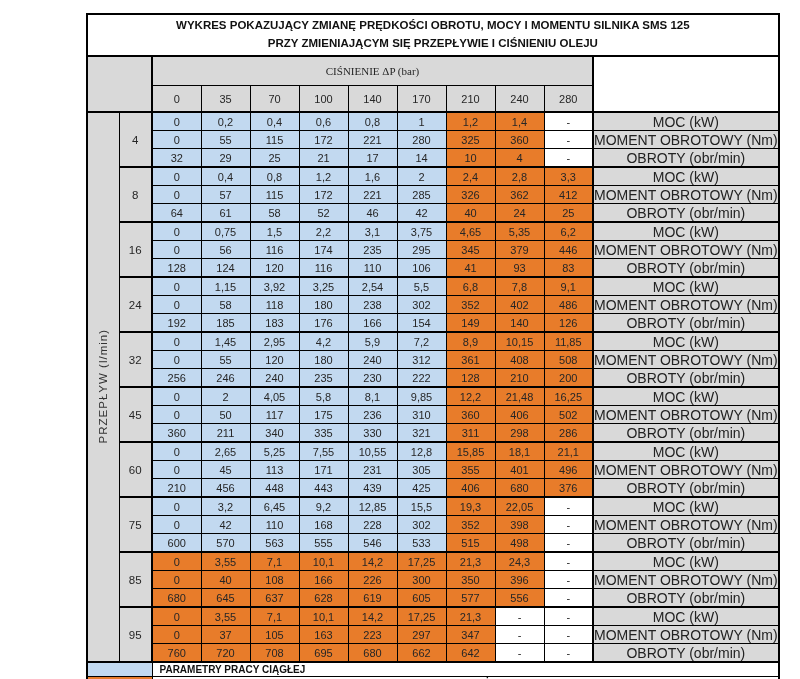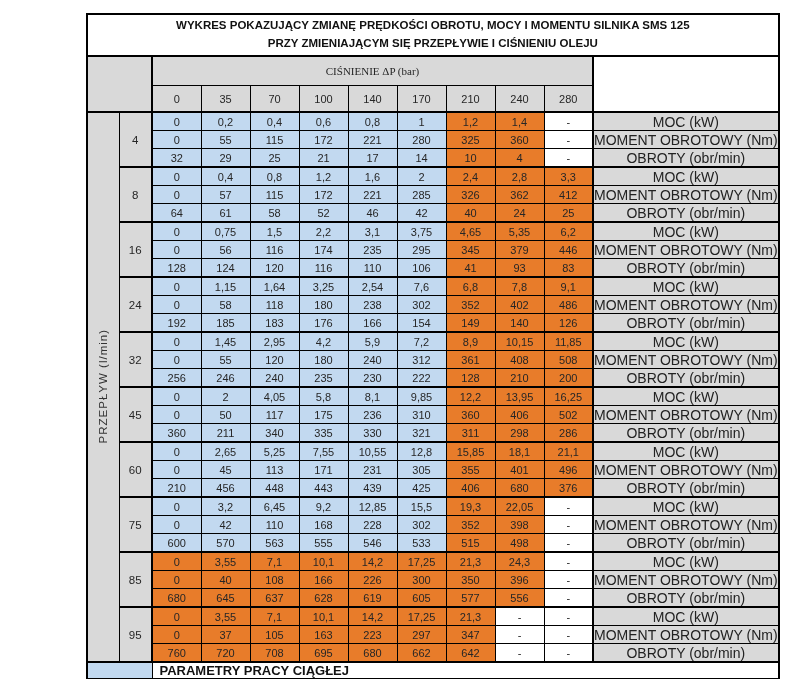--- a/index.html
+++ b/index.html
@@ -60,21 +60,21 @@
 
   .row-label { background:var(--hdr); font-size:14px; color:#222; }
 
   tr.group-start td { border-top:2px solid var(--bd); }
 
   tfoot tr:first-child td { border-top:2px solid var(--bd); }
   .legend-swatch { border-right:1px solid var(--bd); }
   .legend-swatch.cont { background:var(--cont); }
   .legend-swatch.mom { background:var(--mom); }
   .legend-text {
-    text-align:left; font-weight:bold; font-size:13px; color:#111;
+    text-align:left; font-weight:bold; font-size:10px; color:#111;
     padding-left:7px;
   }
 
   .wm-ring {
     position:absolute; width:118px; height:118px; border-radius:50%;
     border:11px solid rgba(200,165,160,0.10); pointer-events:none;
   }
   .wm-ring.left { left:88px; top:247px; }
   .wm-ring.right { left:588px; top:247px; }
 </style>
@@ -235,24 +235,24 @@
           <td class="data-cell cont">106</td>
           <td class="data-cell mom">41</td>
           <td class="data-cell mom">93</td>
           <td class="data-cell mom last-data">83</td>
           <td class="row-label">OBROTY (obr/min)</td>
         </tr>
         <tr class="group-start">
           <td rowspan="3" class="flow-cell">24</td>
           <td class="data-cell cont">0</td>
           <td class="data-cell cont">1,15</td>
-          <td class="data-cell cont">1,64</td>
+          <td class="data-cell cont">3,92</td>
           <td class="data-cell cont">3,25</td>
           <td class="data-cell cont">2,54</td>
-          <td class="data-cell cont">7,6</td>
+          <td class="data-cell cont">5,5</td>
           <td class="data-cell mom">6,8</td>
           <td class="data-cell mom">7,8</td>
           <td class="data-cell mom last-data">9,1</td>
           <td class="row-label">MOC (kW)</td>
         </tr>
         <tr>
           <td class="data-cell cont">0</td>
           <td class="data-cell cont">58</td>
           <td class="data-cell cont">118</td>
           <td class="data-cell cont">180</td>
@@ -314,21 +314,21 @@
         </tr>
         <tr class="group-start">
           <td rowspan="3" class="flow-cell">45</td>
           <td class="data-cell cont">0</td>
           <td class="data-cell cont">2</td>
           <td class="data-cell cont">4,05</td>
           <td class="data-cell cont">5,8</td>
           <td class="data-cell cont">8,1</td>
           <td class="data-cell cont">9,85</td>
           <td class="data-cell mom">12,2</td>
-          <td class="data-cell mom">13,95</td>
+          <td class="data-cell mom">21,48</td>
           <td class="data-cell mom last-data">16,25</td>
           <td class="row-label">MOC (kW)</td>
         </tr>
         <tr>
           <td class="data-cell cont">0</td>
           <td class="data-cell cont">50</td>
           <td class="data-cell cont">117</td>
           <td class="data-cell cont">175</td>
           <td class="data-cell cont">236</td>
           <td class="data-cell cont">310</td>

